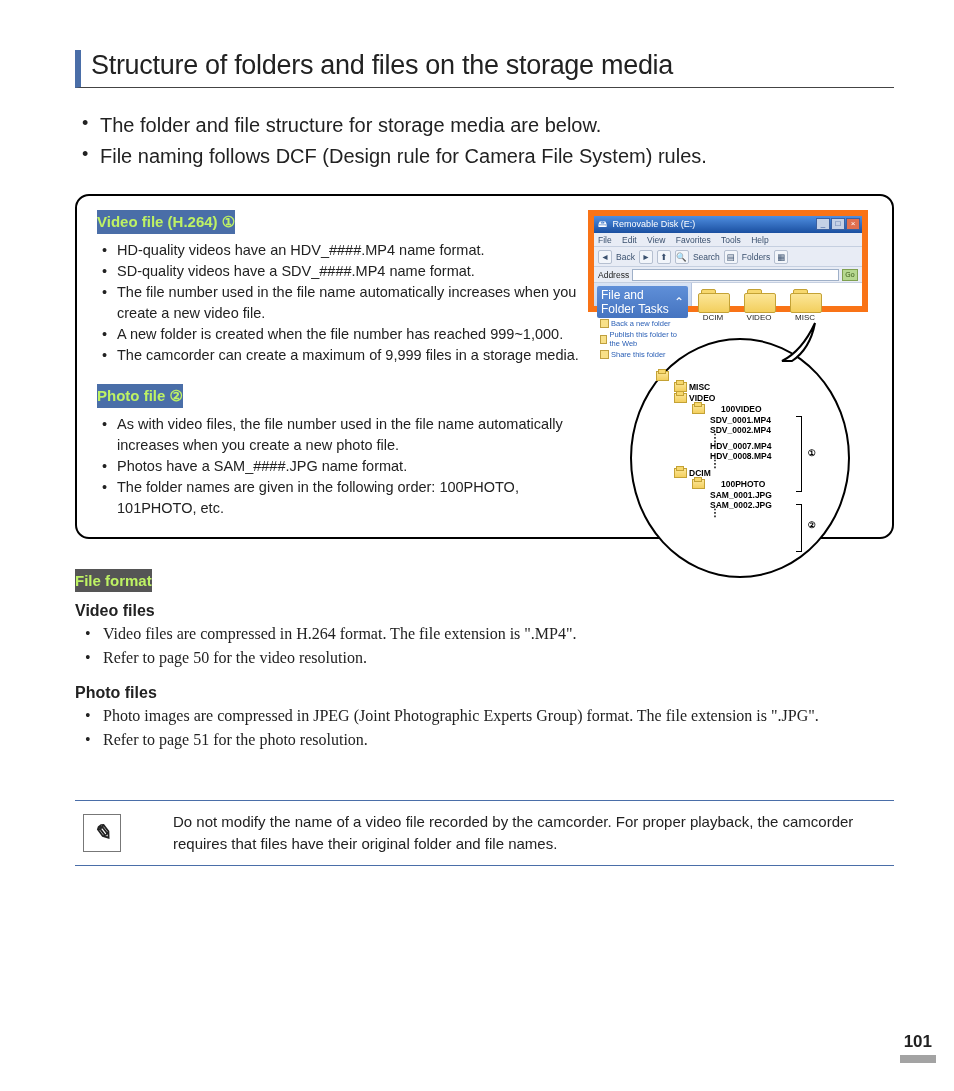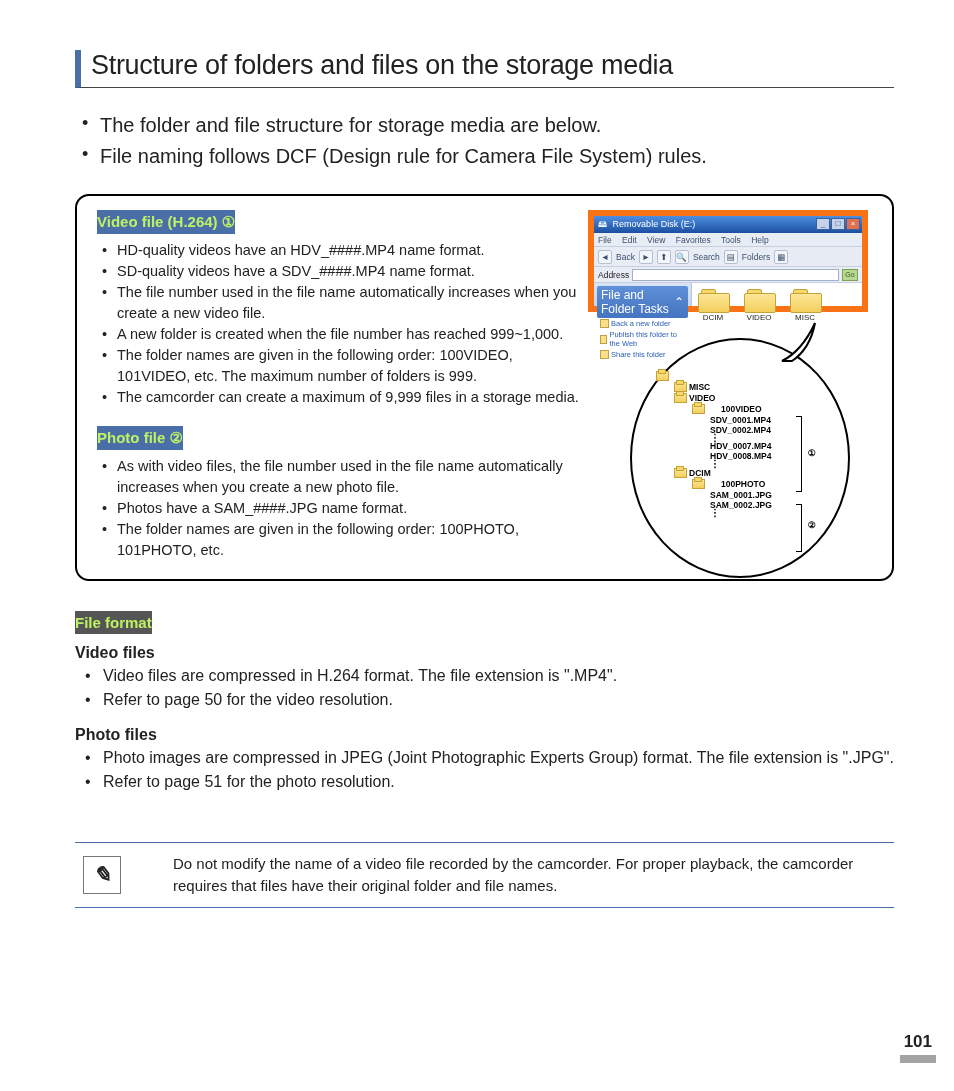--- a/index.html
+++ b/index.html
@@ -45,21 +45,21 @@
   .section-label.dark { background: #555; }
   .section-body { max-width: 485px; }
   ul.sub { list-style: none; padding-left: 20px; }
   ul.sub li { font-size: 14.5px; line-height: 1.45; position: relative; }
   ul.sub li::before { content: "•"; position: absolute; left: -15px; }
   .spacer { height: 18px; }
 
   .file-format-block { margin-top: 0; }
   .subhead { font-weight: bold; font-size: 16px; margin: 4px 0 2px 0; }
   ul.ff { list-style: none; padding-left: 28px; margin-bottom: 14px; }
-  ul.ff li { font-size: 16px; line-height: 1.5; position: relative; }
+  ul.ff li { font-size: 16px; line-height: 1.5; position: relative; font-family: Liberation Serif, serif; }
   ul.ff li::before { content: "•"; position: absolute; left: -18px; }
 
   .note-row {
     display: flex;
     border-top: 1px solid #4a6ea8;
     border-bottom: 1px solid #4a6ea8;
     padding: 10px 8px;
     margin-top: 48px;
     align-items: center;
     gap: 16px;
@@ -175,21 +175,20 @@
 </ul>
 
 <div class="box">
   <div class="section-body">
     <div class="section-label">Video file (H.264) ①</div>
     <ul class="sub">
       <li>HD-quality videos have an HDV_####.MP4 name format.</li>
       <li>SD-quality videos have a SDV_####.MP4 name format.</li>
       <li>The file number used in the file name automatically increases when you create a new video file.</li>
       <li>A new folder is created when the file number has reached 999~1,000.</li>
-      <li>The folder names are given in the following order: 100VIDEO, 101VIDEO, etc. The maximum number of folders is 999.</li>
       <li>The camcorder can create a maximum of 9,999 files in a storage media.</li>
     </ul>
     <div class="spacer"></div>
     <div class="section-label">Photo file ②</div>
     <ul class="sub">
       <li>As with video files, the file number used in the file name automatically increases when you create a new photo file.</li>
       <li>Photos have a SAM_####.JPG name format.</li>
       <li>The folder names are given in the following order: 100PHOTO, 101PHOTO, etc.</li>
     </ul>
   </div>

